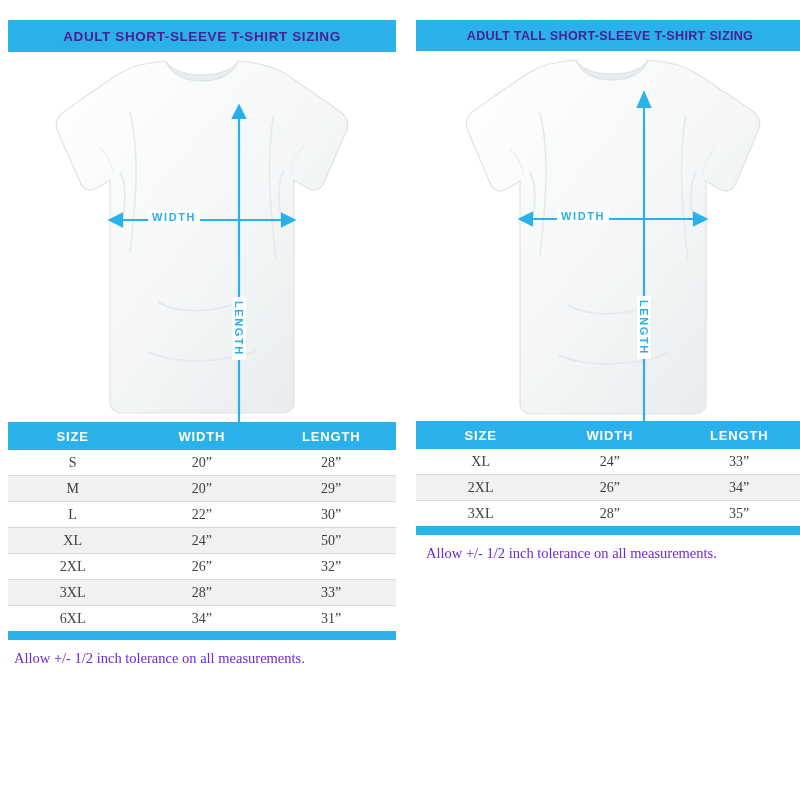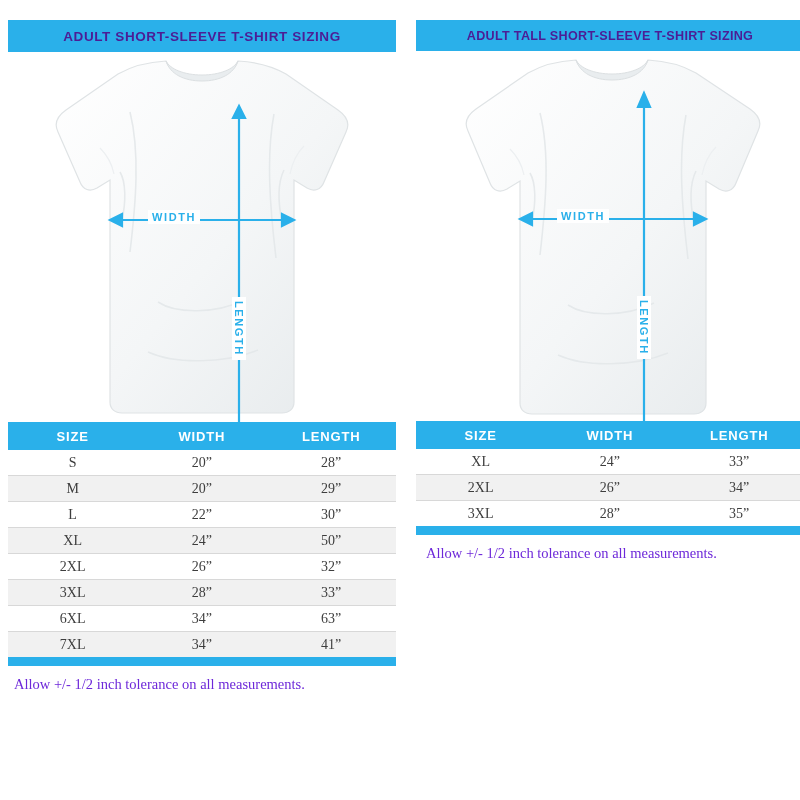--- a/index.html
+++ b/index.html
@@ -210,26 +210,21 @@
           <td>32”</td>
         </tr>
         <tr>
           <td>3XL</td>
           <td>28”</td>
           <td>33”</td>
         </tr>
         <tr>
           <td>6XL</td>
           <td>34”</td>
-          <td>63”</td>
-        </tr>
-        <tr>
-          <td>7XL</td>
-          <td>34”</td>
-          <td>41”</td>
+          <td>31”</td>
         </tr>
       </tbody>
     </table>
     <div class="table-footer-bar"></div>
 
     <div class="tolerance-note">Allow +/- 1/2 inch tolerance on all measurements.</div>
   </div>
 
   <div class="panel panel-right">
 

